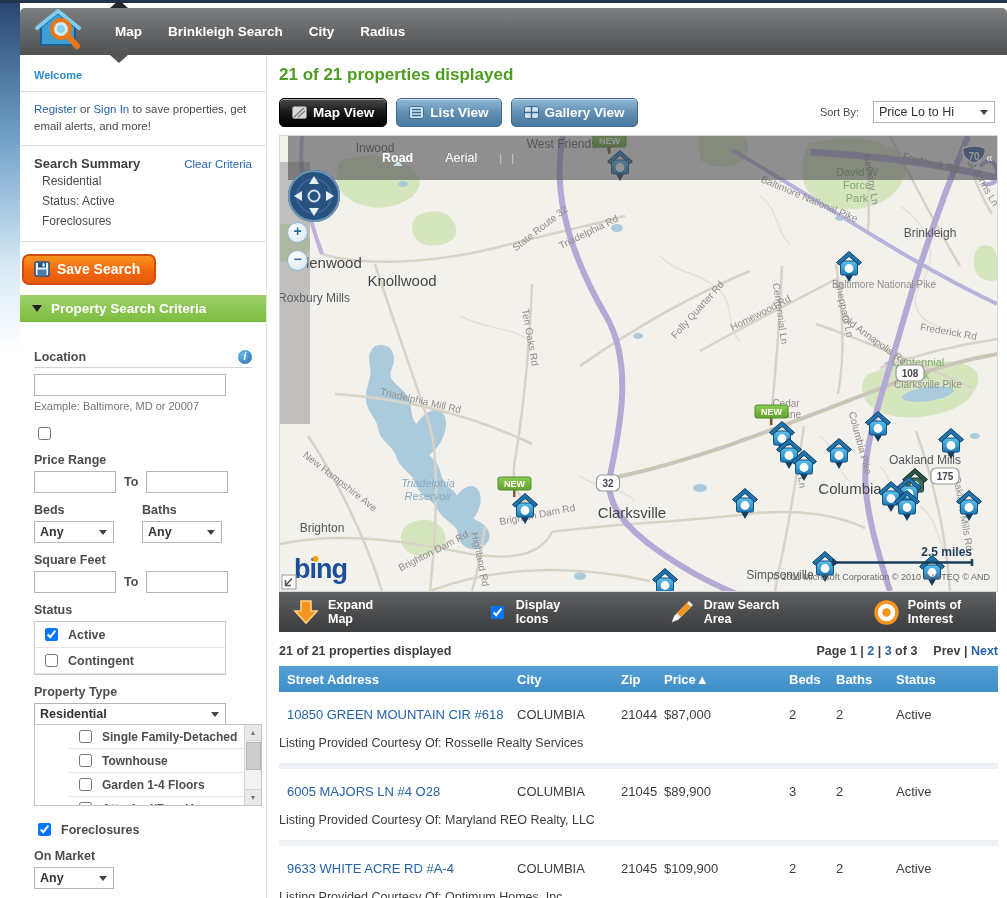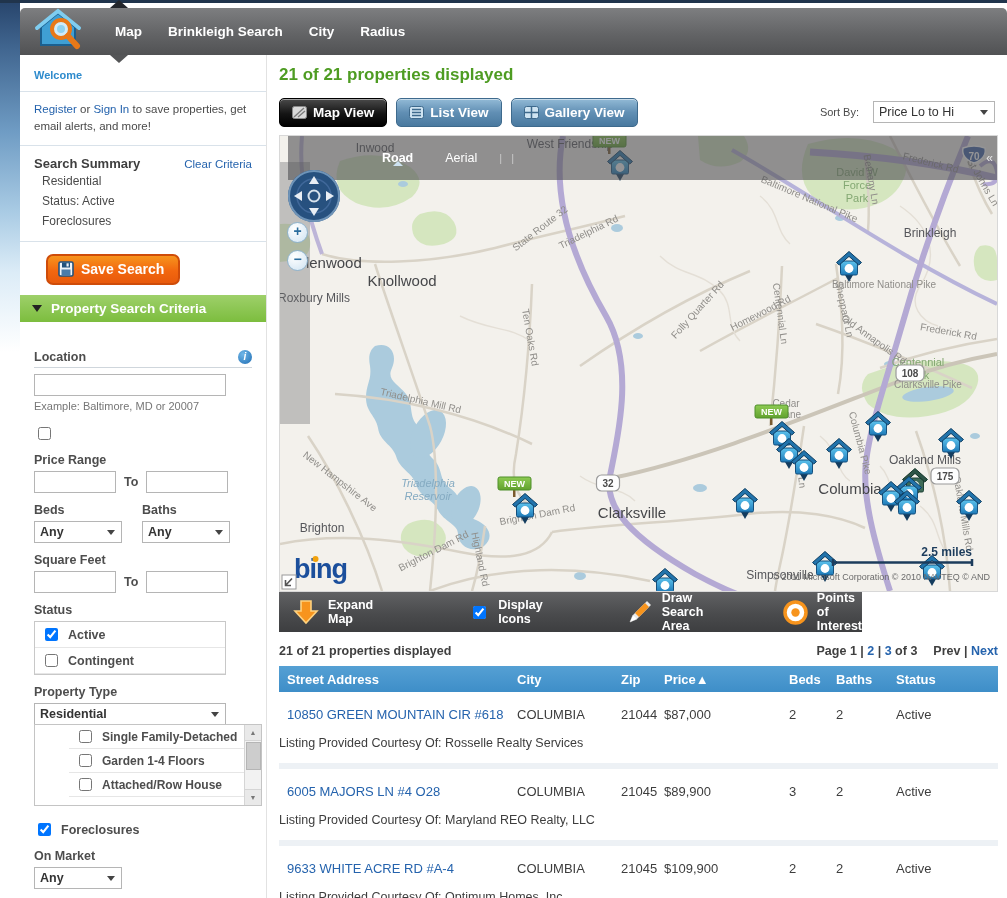--- a/index.html
+++ b/index.html
@@ -25,21 +25,21 @@
   
   .sb-sec{padding:10px 14px;}
   .sb-div{border-top:1px solid #d9e2ea;margin:0;}
   .welcome{color:#2e8bcd;font-weight:bold;font-size:11px;padding:14px 14px 10px;}
   .signup{font-size:11.5px;color:#4a4a4a;line-height:1.45;padding:9px 14px 11px;}
   a.lnk{color:#2563ad;text-decoration:none;cursor:pointer;}
   .summary-head{display:flex;justify-content:space-between;align-items:baseline;}
   .summary-title{font-weight:bold;font-size:13px;color:#3f3f3f;}
   .clear-link{font-size:11.5px;}
   .summary-item{font-size:12px;color:#4a4a4a;padding:3px 0 3px 8px;}
-  .save-btn{margin:12px 26px 10px;display:inline-flex;align-items:center;gap:7px;
+  .save-btn{margin:12px 2px 10px;display:inline-flex;align-items:center;gap:7px;
     background:linear-gradient(180deg,#f7941d 0%,#f2670f 55%,#e85a0c 100%);
     border:2px solid #cf4c09;border-radius:7px;color:#fff;font-weight:bold;font-size:14px;
     padding:5px 14px 6px 10px;cursor:pointer;}
   .crit-bar{background:linear-gradient(180deg,#9ed06a 0%,#7cbd3e 100%);color:#fff;
     font-weight:bold;font-size:13.5px;padding:6px 12px;display:flex;align-items:center;gap:9px;}
   .crit-bar .tri{width:0;height:0;border-left:5px solid transparent;border-right:5px solid transparent;border-top:7px solid #222;}
   .form{padding:10px 14px 0;}
   .f-label{font-weight:bold;font-size:12.5px;color:#4d4d4d;margin:10px 0 4px;}
   .loc-head{display:flex;justify-content:space-between;align-items:center;border-bottom:1px solid #cfd6dc;padding-bottom:3px;margin-top:18px;}
   .info-ic{width:14px;height:14px;border-radius:50%;background:radial-gradient(circle at 35% 30%,#6fb6e8,#1f6db3);
@@ -52,21 +52,21 @@
   .range{display:flex;align-items:center;gap:8px;}
   .range input{width:72px;}
   .range .to{font-weight:bold;font-size:12.5px;color:#4d4d4d;}
   .two-col{display:flex;}
   .two-col .col{width:108px;}
   .sel{position:relative;display:inline-block;}
   .sel select{appearance:none;-webkit-appearance:none;border:1px solid #b5b5b5;background:#fff;
     height:22px;font-size:12.5px;font-weight:bold;color:#333;padding:0 20px 0 5px;font-family:inherit;border-radius:0;}
   .sel:after{content:"";position:absolute;right:7px;top:9px;width:0;height:0;pointer-events:none;
     border-left:4px solid transparent;border-right:4px solid transparent;border-top:5px solid #444;}
-  .sel.w80 select{width:88px;}
+  .sel.w80 select{width:80px;}
   .sel.w192 select{width:192px;}
   .listbox-wrap{position:relative;width:192px;border:1px solid #c4c4c4;height:80px;overflow:hidden;margin-top:-1px;padding-left:34px;}
   .opt-row{display:flex;gap:7px;align-items:center;font-weight:bold;font-size:12px;color:#4d4d4d;
     border-bottom:1px solid #e6e6e6;padding:4px 6px;height:15px;}
   .group-box{width:190px;border:1px solid #c8c8c8;}
   .group-box .opt-row{font-size:12.5px;height:17px;}
   .vscroll{position:absolute;right:0;top:0;width:16px;height:100%;background:#f2f2f2;border-left:1px solid #d5d5d5;}
   .vs-btn{height:15px;border-bottom:1px solid #d5d5d5;background:#e9e9e9;font-size:7px;color:#777;text-align:center;line-height:15px;}
   .vs-btn.bot{position:absolute;bottom:0;width:100%;border-top:1px solid #d5d5d5;border-bottom:none;}
   .vs-thumb{position:absolute;top:17px;left:1px;width:13px;height:26px;background:#cdcdcd;border:1px solid #b5b5b5;}
@@ -92,21 +92,21 @@
     border-left:5px solid transparent;border-right:5px solid transparent;border-bottom:5px solid #cde2f0;}
   .map-sep{color:rgba(255,255,255,.5);font-size:11px;letter-spacing:3px;margin-left:6px;}
   .map-collapse{margin-left:auto;padding-right:12px;color:#e8e8e8;font-size:12px;cursor:pointer;}
   .map-leftbar{position:absolute;left:0;top:26px;width:30px;height:262px;background:rgba(110,110,112,.38);z-index:5;}
   .compass{position:absolute;left:6px;top:32px;z-index:7;cursor:pointer;}
   .zoom-btn{position:absolute;left:7px;width:19px;height:19px;border-radius:50%;z-index:7;cursor:pointer;
     background:radial-gradient(circle at 35% 30%,#ffffff,#cfe3f2);border:1px solid #8fb4cf;
     color:#2a6d9e;font-size:14px;font-weight:bold;text-align:center;line-height:17px;}
   .zoom-in{top:86px;}.zoom-out{top:114px;}
   
-  .map-toolbar{width:583px;height:40px;background:linear-gradient(180deg,#606163 0%,#4a4b4d 55%,#3d3e40 100%);
+  .map-toolbar{width:717px;height:40px;background:linear-gradient(180deg,#606163 0%,#4a4b4d 55%,#3d3e40 100%);
     display:flex;align-items:center;color:#fff;font-weight:bold;font-size:12.5px;}
   .mt-item{display:flex;align-items:center;gap:9px;cursor:pointer;}
   
   .count-row{display:flex;justify-content:space-between;align-items:baseline;margin:12px 0 8px;width:719px;}
   .count-txt{font-weight:bold;font-size:12.5px;color:#3f3f3f;}
   .pagination{font-weight:bold;font-size:12.5px;color:#3f3f3f;}
   .pagination .gap{display:inline-block;width:16px;}
   .pagination .dim{color:#3f3f3f;margin-top:25px;}
   .t-head{display:grid;grid-template-columns:230px 104px 43px 125px 47px 60px 1fr;
     background:linear-gradient(180deg,#55a0d4 0%,#3e8ec8 100%);color:#fff;font-weight:bold;font-size:13px;
@@ -236,20 +236,24 @@
           </label>
         </div>
 
       <div class="f-label">Property Type</div>
       <span class="sel w192"><select><option>Residential</option></select></span>
       <div class="listbox-wrap">
         <div id="ptype-list" style="margin-right:16px;">
             <label class="opt-row">
               <input type="checkbox" style="">
               <span>Single Family-Detached</span>
+            </label>
+            <label class="opt-row">
+              <input type="checkbox" style="">
+              <span>Townhouse</span>
             </label>
             <label class="opt-row">
               <input type="checkbox" style="">
               <span>Garden 1-4 Floors</span>
             </label>
             <label class="opt-row">
               <input type="checkbox" style="">
               <span>Attached/Row House</span>
             </label>
           </div>

